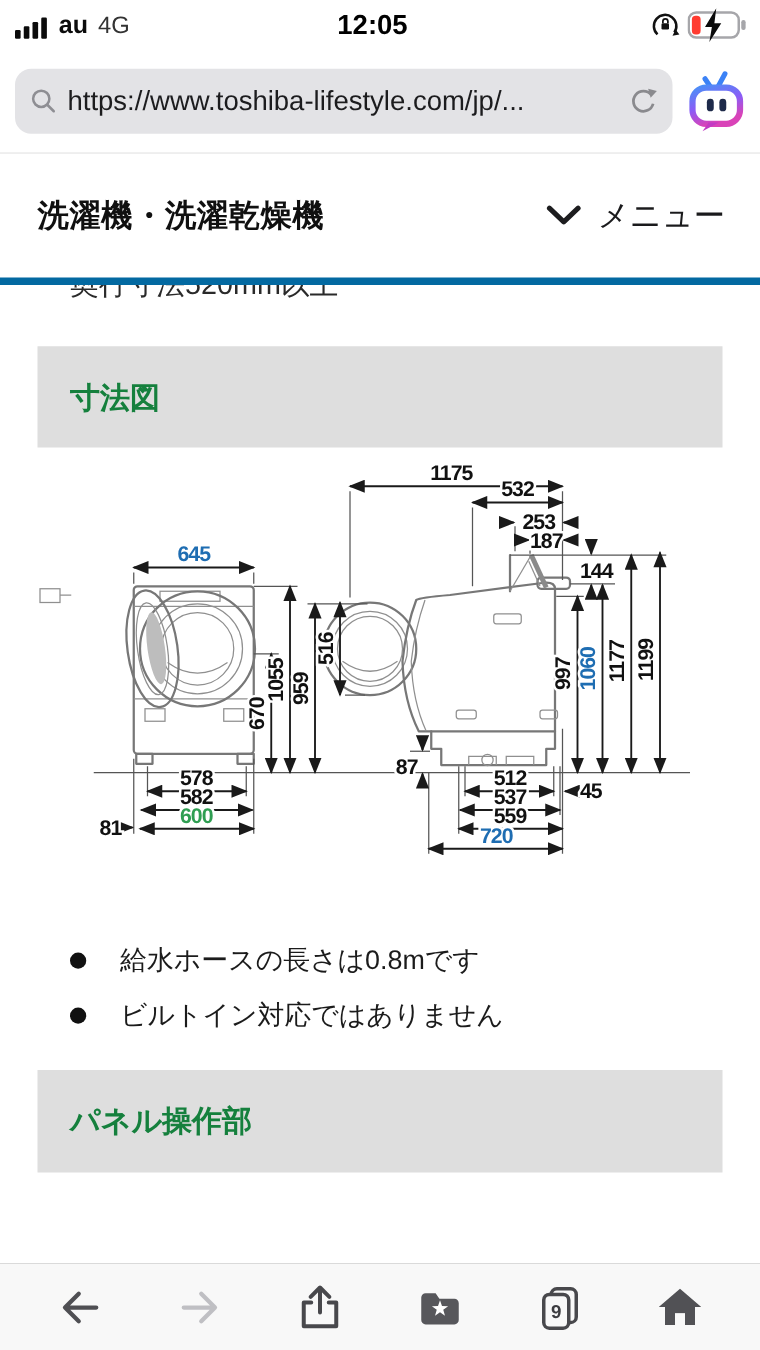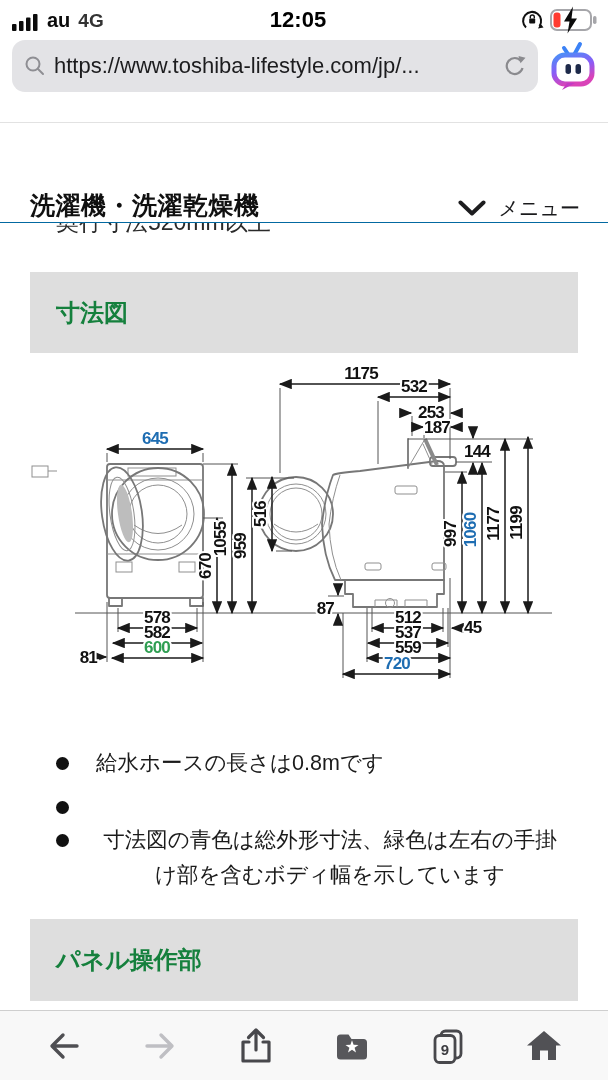--- a/index.html
+++ b/index.html
@@ -2,35 +2,35 @@
 <html><head>
 <meta charset="utf-8">
 <style>
   html,body{margin:0;padding:0;}
   body{width:608px;height:1080px;background:#fff;overflow:hidden;position:relative;
        font-family:"Liberation Sans","DejaVu Sans",sans-serif;color:#111;}
   
   .status-bar{height:40px;display:flex;align-items:center;position:relative;padding:0 8px;}
   .sb-left{display:flex;align-items:flex-end;gap:8px;padding-left:4px;}
   .sb-carrier{font-size:20px;font-weight:600;color:#0b0b0b;}
-  .sb-net{font-size:19px;color:#333;font-weight:bold;}
+  .sb-net{font-size:19px;color:#333;}
   .sb-time{position:absolute;left:0;right:12px;text-align:center;font-size:22px;font-weight:700;color:#000;}
   .sb-right{margin-left:auto;display:flex;align-items:center;gap:6px;z-index:1;}
   
-  .url-row{height:82px;display:flex;align-items:flex-start;padding:0 10px 0 12px;gap:10px;}
+  .url-row{height:82px;display:flex;align-items:center;padding:0 10px 0 12px;gap:10px;}
   .url-field{flex:1;height:52px;background:#e3e3e6;border-radius:13px;display:flex;align-items:center;
              padding:0 12px;gap:8px;min-width:0;}
   .url-text{flex:1;font-size:22px;color:#1c1c1e;white-space:nowrap;overflow:hidden;}
   .header-sep{border-top:1px solid #e2e2e2;}
   
-  .page-header{height:99px;display:flex;align-items:flex-end;padding:0 28px 0 30px;
-               border-bottom:1px solid #0369a1;background:#fff;}
+  .page-header{height:99px;display:flex;align-items:center;padding:0 28px 0 30px;
+               border-bottom:6px solid #0369a1;background:#fff;}
   .page-title{font-size:25px;font-weight:700;color:#101010;letter-spacing:.5px;}
   .menu-btn{margin-left:auto;display:flex;align-items:center;gap:13px;cursor:pointer;}
-  .menu-label{font-size:20px;color:#1a1a1c;}
+  .menu-label{font-size:25px;color:#1a1a1c;}
   
   .clip-line{height:11px;overflow:hidden;padding-left:56px;}
   .clip-line span{display:block;font-size:23px;color:#2a2a2a;margin-top:-16px;white-space:nowrap;}
   
   .band{margin:0 30px;background:#dedede;height:81px;display:flex;align-items:center;}
   .band.first{margin-top:38px;}
   .band span{padding-left:26px;font-size:24px;font-weight:700;color:#15803d;}
   
   .diagram{display:block;margin:3px 30px 0 30px;}
   .mline{stroke:#777;stroke-width:1.8;fill:none;stroke-linejoin:round;stroke-linecap:round;}
@@ -259,24 +259,21 @@
   </g>
 </svg>
 
 <ul class="notes">
   <li>
     <span class="note-dot"></span>
     <span class="note-text">給水ホースの長さは0.8mです</span>
   </li>
   <li>
     <span class="note-dot"></span>
-  </li>
-  <li>
-    <span class="note-dot"></span>
-    <span class="note-text wrap">寸法図の青色は総外形寸法、緑色は左右の手掛け部を含むボディ幅を示しています</span>
+    <span class="note-text">ビルトイン対応ではありません</span>
   </li>
 </ul>
 
 <div class="band" style="margin-top:26px;height:82px;">
   <span>パネル操作部</span>
 </div>
 
 <div class="toolbar">
   <div class="tb-btn">
     <svg width="40" height="40" viewBox="0 0 40 40">

